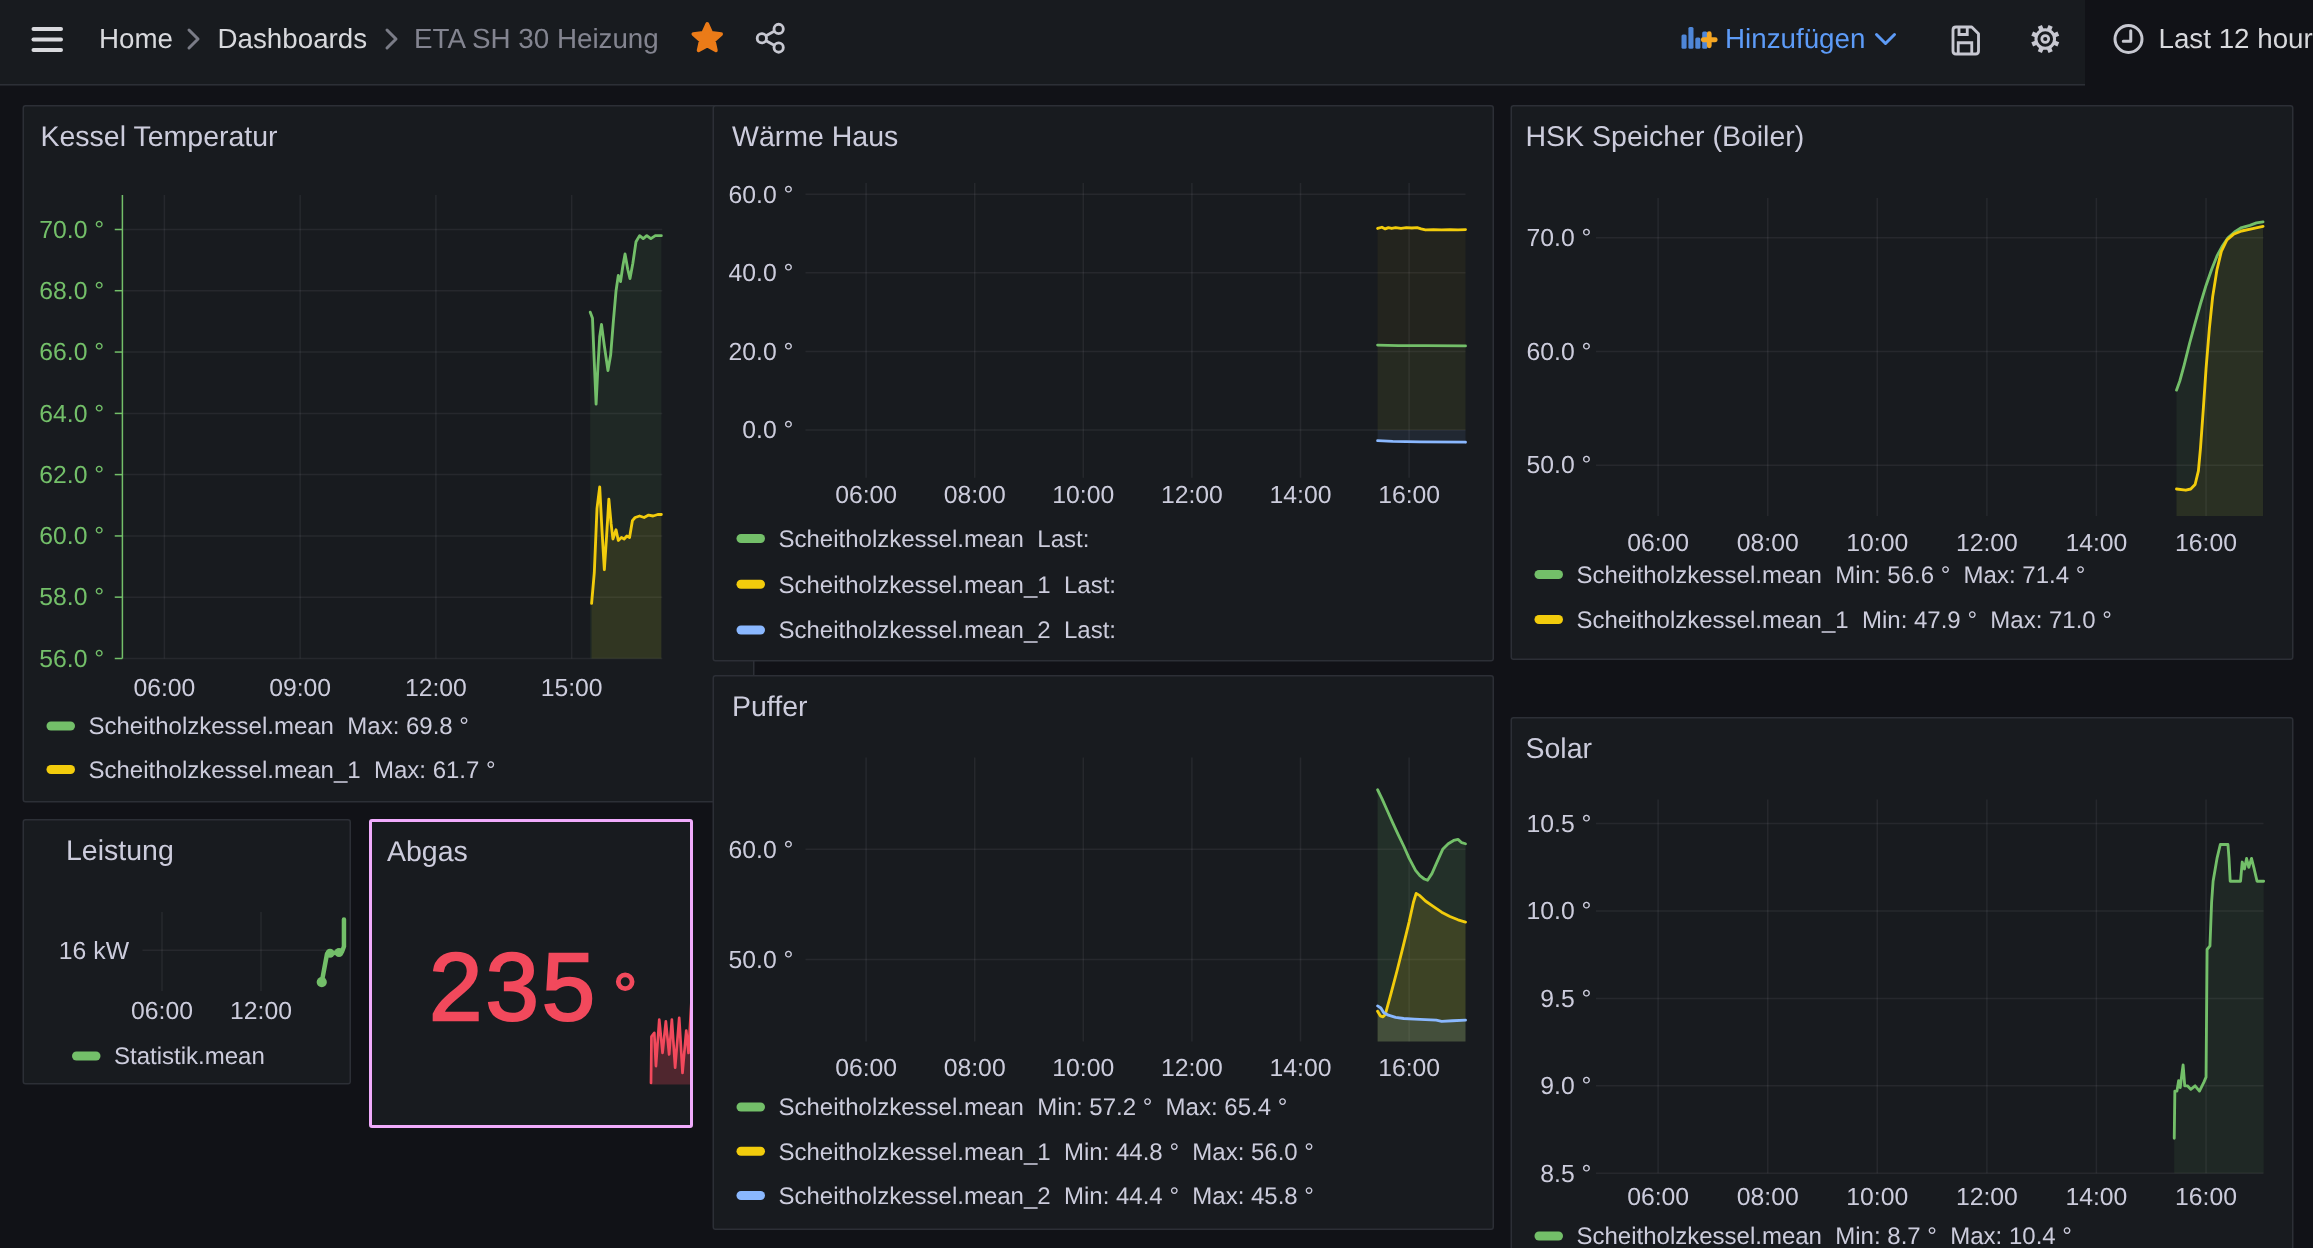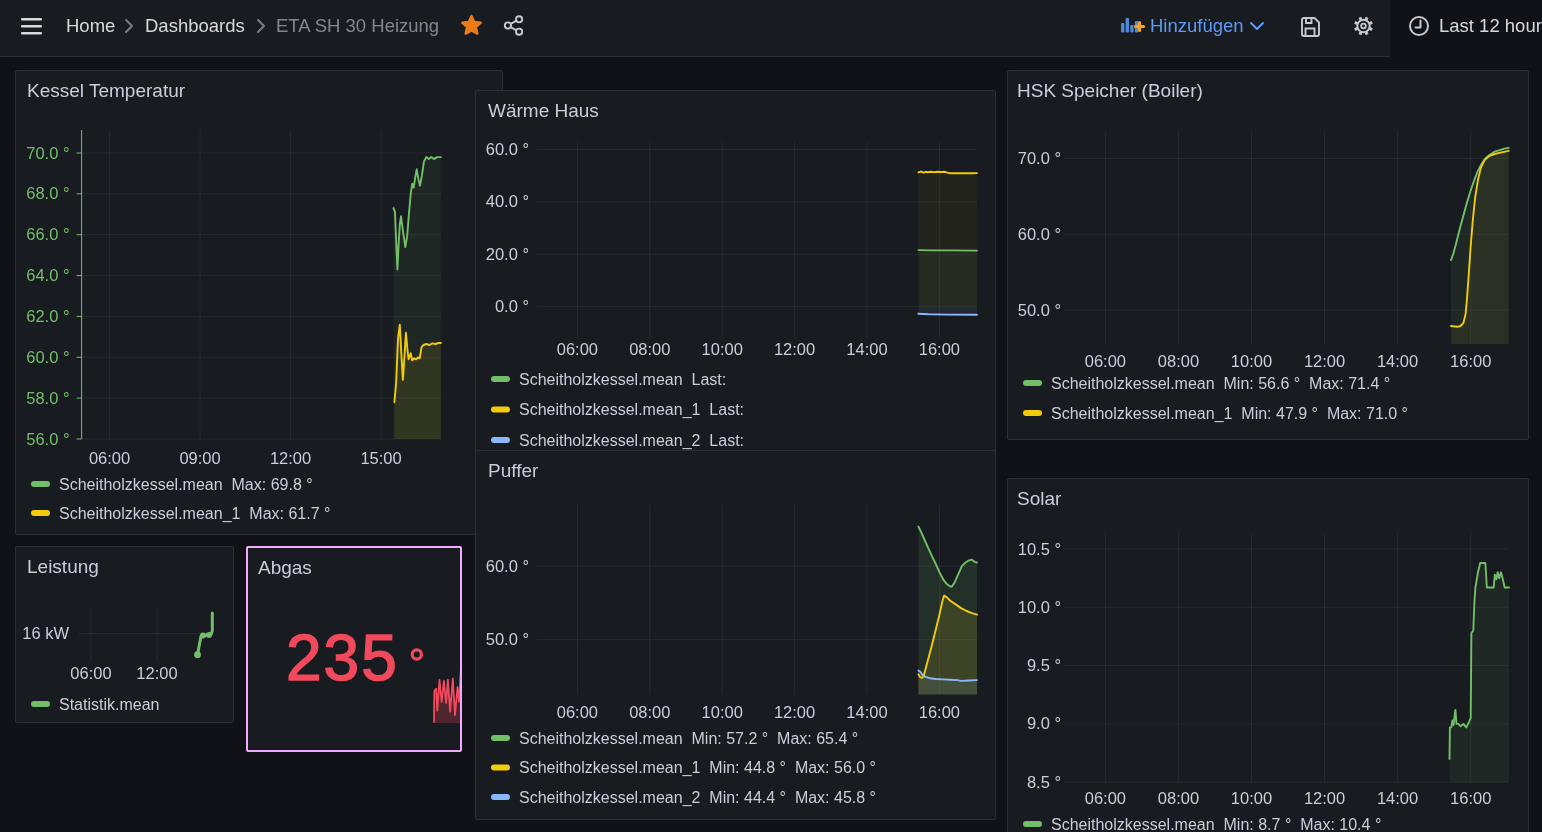--- a/index.html
+++ b/index.html
@@ -86,21 +86,21 @@
         <polygon points="378.5,369.0 378.5,138.1 380.0,142.2 380.9,164.7 382.4,199.4 383.6,174.9 384.8,154.5 386.0,146.3 387.9,160.6 390.3,177.0 392.1,166.7 393.9,144.3 395.7,123.8 397.2,113.6 398.7,117.7 400.2,107.5 401.7,99.3 403.5,109.5 405.0,115.7 406.9,105.5 409.0,91.2 411.4,87.1 413.8,89.1 416.2,87.1 418.9,89.1 421.9,87.1 425.9,87.1 425.9,369.0" fill="rgba(115,191,105,0.085)" stroke="none"></polygon>
         <polygon points="379.4,369.0 379.4,332.2 381.2,311.8 383.0,268.9 384.8,254.6 386.3,283.2 387.9,309.8 389.4,287.3 390.9,262.8 392.4,279.1 393.6,289.3 395.7,283.2 397.2,290.3 399.3,288.3 401.1,289.3 402.9,287.3 404.7,288.3 406.6,277.1 408.4,275.0 411.4,274.0 414.4,275.0 417.4,273.4 420.4,274.0 423.5,273.0 425.9,273.0 425.9,369.0" fill="rgba(242,204,12,0.085)" stroke="none"></polygon>
         <polyline points="378.5,138.1 380.0,142.2 380.9,164.7 382.4,199.4 383.6,174.9 384.8,154.5 386.0,146.3 387.9,160.6 390.3,177.0 392.1,166.7 393.9,144.3 395.7,123.8 397.2,113.6 398.7,117.7 400.2,107.5 401.7,99.3 403.5,109.5 405.0,115.7 406.9,105.5 409.0,91.2 411.4,87.1 413.8,89.1 416.2,87.1 418.9,89.1 421.9,87.1 425.9,87.1" fill="none" stroke="#73bf69" stroke-width="1.9" stroke-linejoin="round" stroke-linecap="round"></polyline>
         <polyline points="379.4,332.2 381.2,311.8 383.0,268.9 384.8,254.6 386.3,283.2 387.9,309.8 389.4,287.3 390.9,262.8 392.4,279.1 393.6,289.3 395.7,283.2 397.2,290.3 399.3,288.3 401.1,289.3 402.9,287.3 404.7,288.3 406.6,277.1 408.4,275.0 411.4,274.0 414.4,275.0 417.4,273.4 420.4,274.0 423.5,273.0 425.9,273.0" fill="none" stroke="#f2cc0c" stroke-width="1.9" stroke-linejoin="round" stroke-linecap="round"></polyline>
         <rect x="16.0" y="411.0" width="19" height="6" rx="3" fill="#73bf69"></rect>
         <text x="44.0" y="419.5" fill="#ccccdc" font-size="16" text-anchor="start" font-weight="normal">Scheitholzkessel.mean&nbsp;&nbsp;Max: 69.8 °</text>
         <rect x="16.0" y="440.0" width="19" height="6" rx="3" fill="#f2cc0c"></rect>
         <text x="44.0" y="448.5" fill="#ccccdc" font-size="16" text-anchor="start" font-weight="normal">Scheitholzkessel.mean_1&nbsp;&nbsp;Max: 61.7 °</text>
       </svg></div>
   </div>
-<div style="position:absolute;left:475px;top:70px;width:521px;height:371px;background:#181b1f;border:1px solid #2c2f36;border-radius:2px;box-sizing:border-box;overflow:hidden;margin-top:20px;">
+<div style="position:absolute;left:475px;top:70px;width:521px;height:371px;background:#181b1f;border:1px solid #2c2f36;border-radius:2px;box-sizing:border-box;overflow:hidden;">
     <div style="position:absolute;left:-1px;top:-1px;"><svg width="521" height="371" viewBox="0 0 521 371">
         <text x="13.0" y="27.0" fill="#ccccdc" font-size="19" text-anchor="start" font-weight="normal">Wärme Haus</text>
         <line x1="62" x2="502" y1="59.5" y2="59.5" stroke="rgba(204,204,220,0.08)" stroke-width="1"></line>
         <line x1="62" x2="502" y1="111.9" y2="111.9" stroke="rgba(204,204,220,0.08)" stroke-width="1"></line>
         <line x1="62" x2="502" y1="164.3" y2="164.3" stroke="rgba(204,204,220,0.08)" stroke-width="1"></line>
         <line x1="62" x2="502" y1="216.7" y2="216.7" stroke="rgba(204,204,220,0.08)" stroke-width="1"></line>
         <line x1="102.4" x2="102.4" y1="52" y2="248.5" stroke="rgba(204,204,220,0.08)" stroke-width="1"></line>
         <line x1="174.8" x2="174.8" y1="52" y2="248.5" stroke="rgba(204,204,220,0.08)" stroke-width="1"></line>
         <line x1="247.2" x2="247.2" y1="52" y2="248.5" stroke="rgba(204,204,220,0.08)" stroke-width="1"></line>
         <line x1="319.6" x2="319.6" y1="52" y2="248.5" stroke="rgba(204,204,220,0.08)" stroke-width="1"></line>
@@ -155,21 +155,21 @@
         <polygon points="444.0,274.0 444.0,256.0 450.2,256.8 453.5,256.0 456.4,253.0 458.6,243.9 460.0,228.7 461.9,202.2 463.7,175.7 465.9,149.1 468.1,127.9 471.0,109.7 473.9,97.6 477.6,90.0 482.0,86.2 487.4,84.0 494.8,82.4 501.7,80.9 501.7,274.0" fill="rgba(242,204,12,0.055)" stroke="none"></polygon>
         <polyline points="444.0,190.1 446.2,184.0 449.1,173.4 452.7,159.0 456.4,145.4 460.0,132.5 463.7,120.3 467.4,109.7 471.0,100.6 474.7,93.8 478.3,88.5 482.7,84.7 487.4,81.7 492.9,80.2 497.3,78.6 501.7,77.9" fill="none" stroke="#73bf69" stroke-width="1.9" stroke-linejoin="round" stroke-linecap="round"></polyline>
         <polyline points="444.0,256.0 450.2,256.8 453.5,256.0 456.4,253.0 458.6,243.9 460.0,228.7 461.9,202.2 463.7,175.7 465.9,149.1 468.1,127.9 471.0,109.7 473.9,97.6 477.6,90.0 482.0,86.2 487.4,84.0 494.8,82.4 501.7,80.9" fill="none" stroke="#f2cc0c" stroke-width="1.9" stroke-linejoin="round" stroke-linecap="round"></polyline>
         <rect x="16.0" y="310.0" width="19" height="6" rx="3" fill="#73bf69"></rect>
         <text x="44.0" y="318.5" fill="#ccccdc" font-size="16" text-anchor="start" font-weight="normal">Scheitholzkessel.mean&nbsp;&nbsp;Min: 56.6 °&nbsp;&nbsp;Max: 71.4 °</text>
         <rect x="16.0" y="340.0" width="19" height="6" rx="3" fill="#f2cc0c"></rect>
         <text x="44.0" y="348.5" fill="#ccccdc" font-size="16" text-anchor="start" font-weight="normal">Scheitholzkessel.mean_1&nbsp;&nbsp;Min: 47.9 °&nbsp;&nbsp;Max: 71.0 °</text>
       </svg></div>
   </div>
 <div style="position:absolute;left:15px;top:546px;width:219px;height:177px;background:#181b1f;border:1px solid #2c2f36;border-radius:2px;box-sizing:border-box;overflow:hidden;">
-    <div style="position:absolute;left:-1px;top:-1px;"><svg width="219" height="177" viewBox="0 0 219 177">
+    <div style="position:absolute;left:-1px;top:-1px;padding-left:17px;"><svg width="219" height="177" viewBox="0 0 219 177">
         <text x="12.0" y="27.0" fill="#ccccdc" font-size="19" text-anchor="start" font-weight="normal">Leistung</text>
         <line x1="63" x2="198" y1="87.5" y2="87.5" stroke="rgba(204,204,220,0.08)" stroke-width="1"></line>
         <line x1="76.0" x2="76.0" y1="62" y2="114.7" stroke="rgba(204,204,220,0.08)" stroke-width="1"></line>
         <line x1="142.0" x2="142.0" y1="62" y2="114.7" stroke="rgba(204,204,220,0.08)" stroke-width="1"></line>
         <text x="54.0" y="93.0" fill="#ccccdc" font-size="16.5" text-anchor="end" font-weight="normal">16 kW</text>
         <text x="76.0" y="133.0" fill="#ccccdc" font-size="16.5" text-anchor="middle" font-weight="normal">06:00</text>
         <text x="142.0" y="133.0" fill="#ccccdc" font-size="16.5" text-anchor="middle" font-weight="normal">12:00</text>
         <polyline points="182.5,108.7 186,90 196,88.5 197.3,85 197.3,67" fill="none" stroke="#73bf69" stroke-width="3" stroke-linejoin="round" stroke-linecap="round"></polyline>
         <circle cx="182.5" cy="108.7" r="3.4" fill="#73bf69"></circle>
         <circle cx="188" cy="89.5" r="3" fill="#73bf69"></circle>

